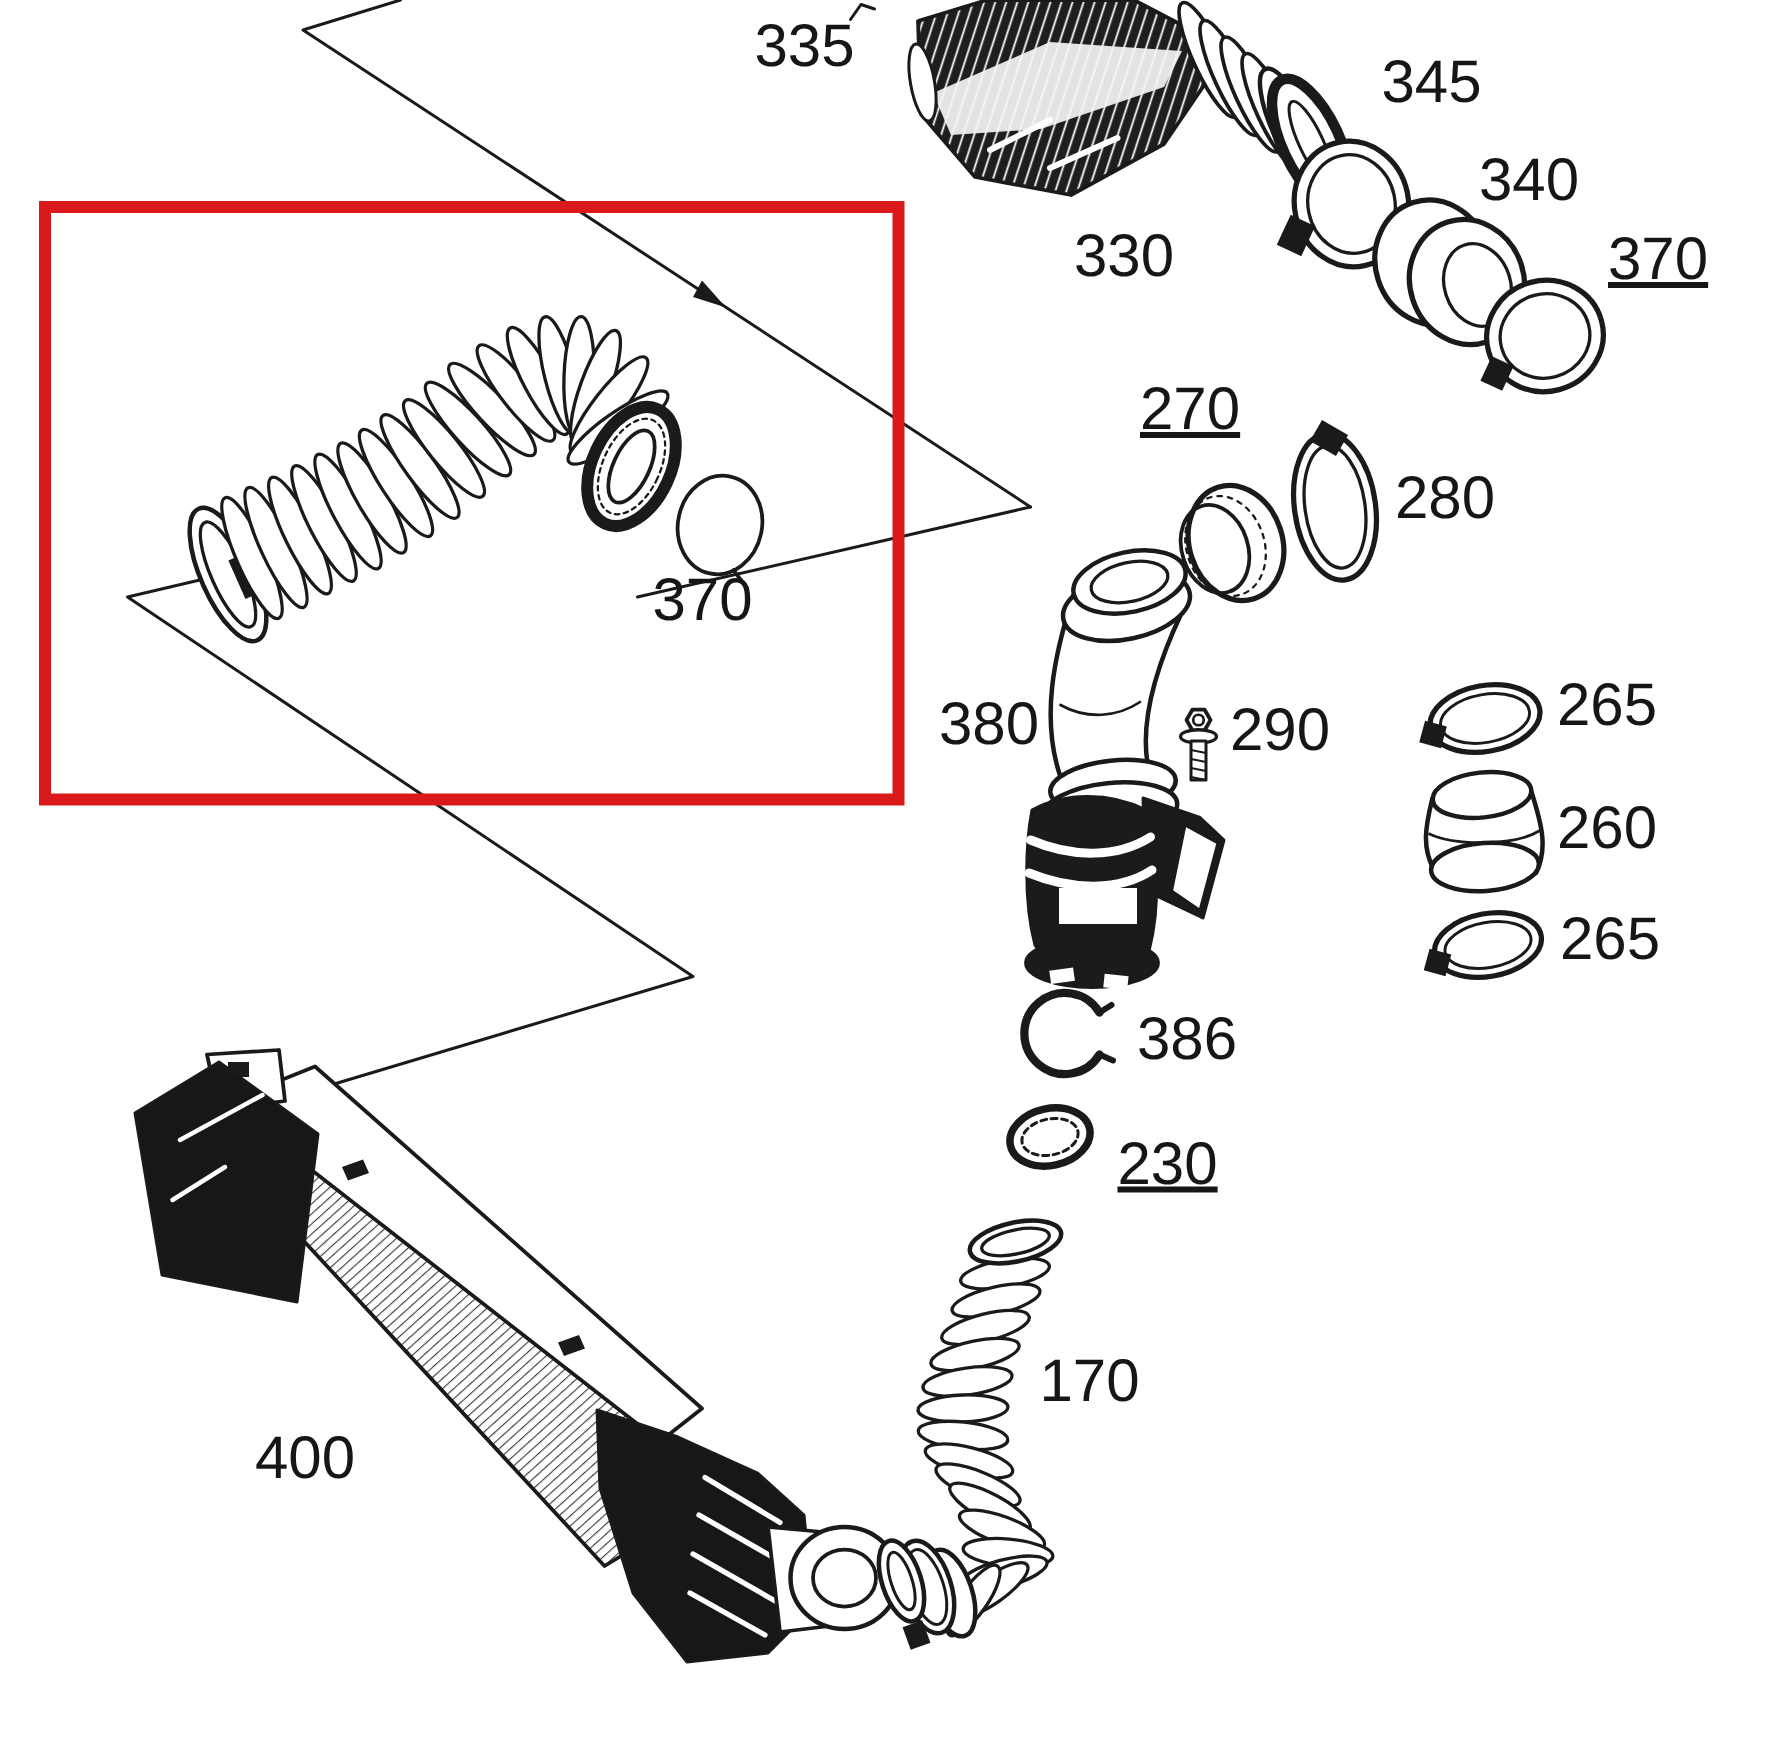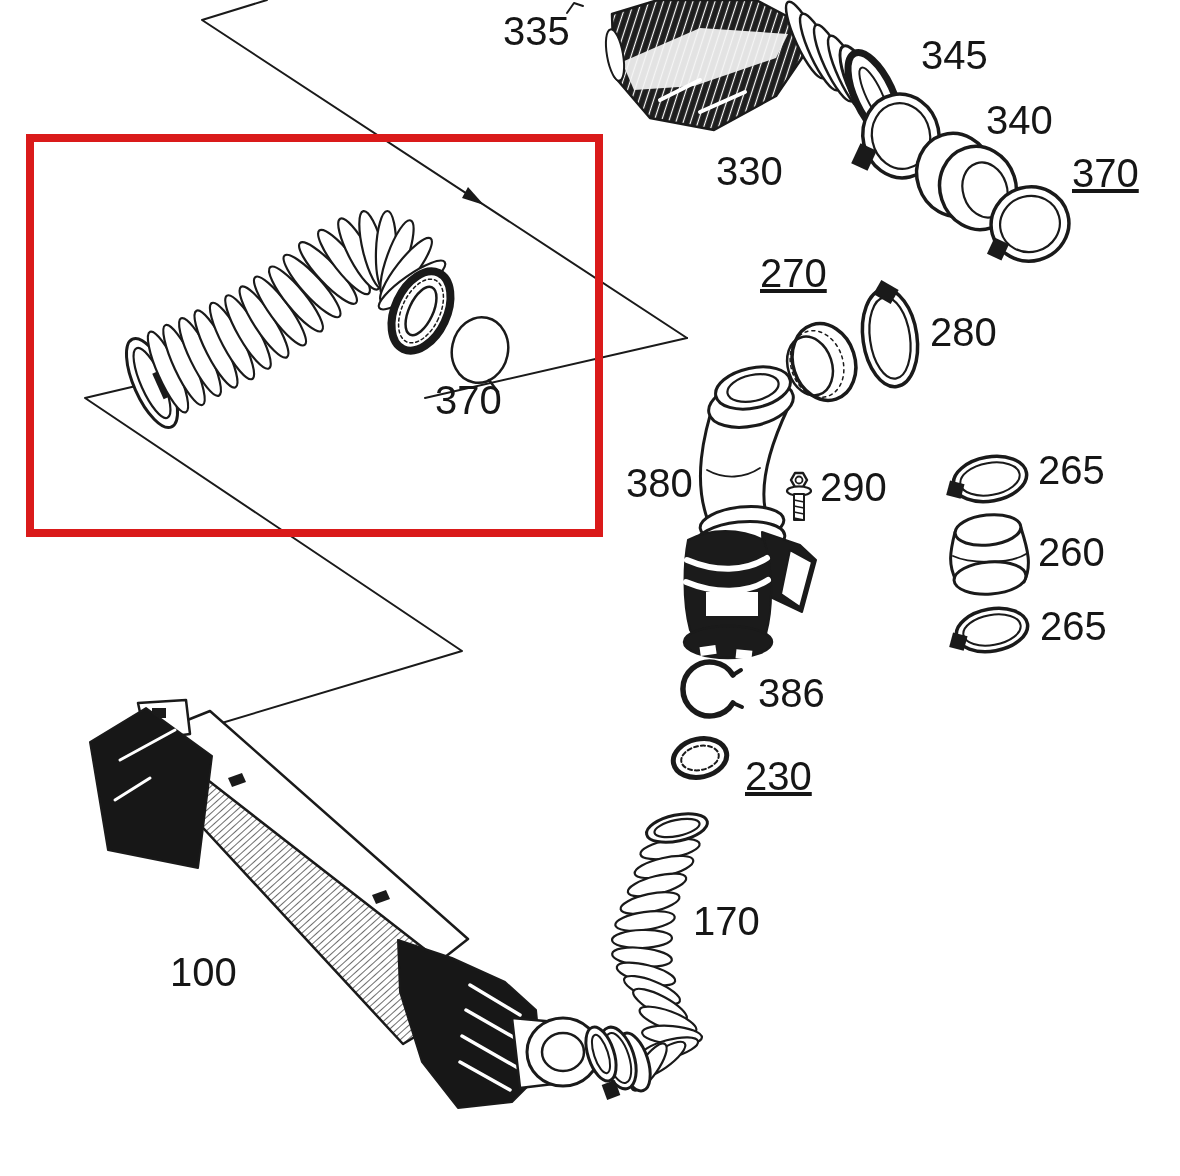--- a/index.html
+++ b/index.html
@@ -236,15 +236,15 @@
 <div class="callout" style="left:760px;top:251px;text-decoration:underline;">270</div>
 <div class="callout" style="left:930px;top:310px;">280</div>
 <div class="callout" style="left:626px;top:461px;">380</div>
 <div class="callout" style="left:820px;top:465px;">290</div>
 <div class="callout" style="left:1038px;top:448px;">265</div>
 <div class="callout" style="left:1038px;top:530px;">260</div>
 <div class="callout" style="left:1040px;top:604px;">265</div>
 <div class="callout" style="left:758px;top:671px;">386</div>
 <div class="callout" style="left:745px;top:754px;text-decoration:underline;">230</div>
 <div class="callout" style="left:693px;top:899px;">170</div>
-<div class="callout" style="left:170px;top:950px;">100</div>
+<div class="callout" style="left:170px;top:950px;">400</div>
 
 </div>
 
 </body></html>

